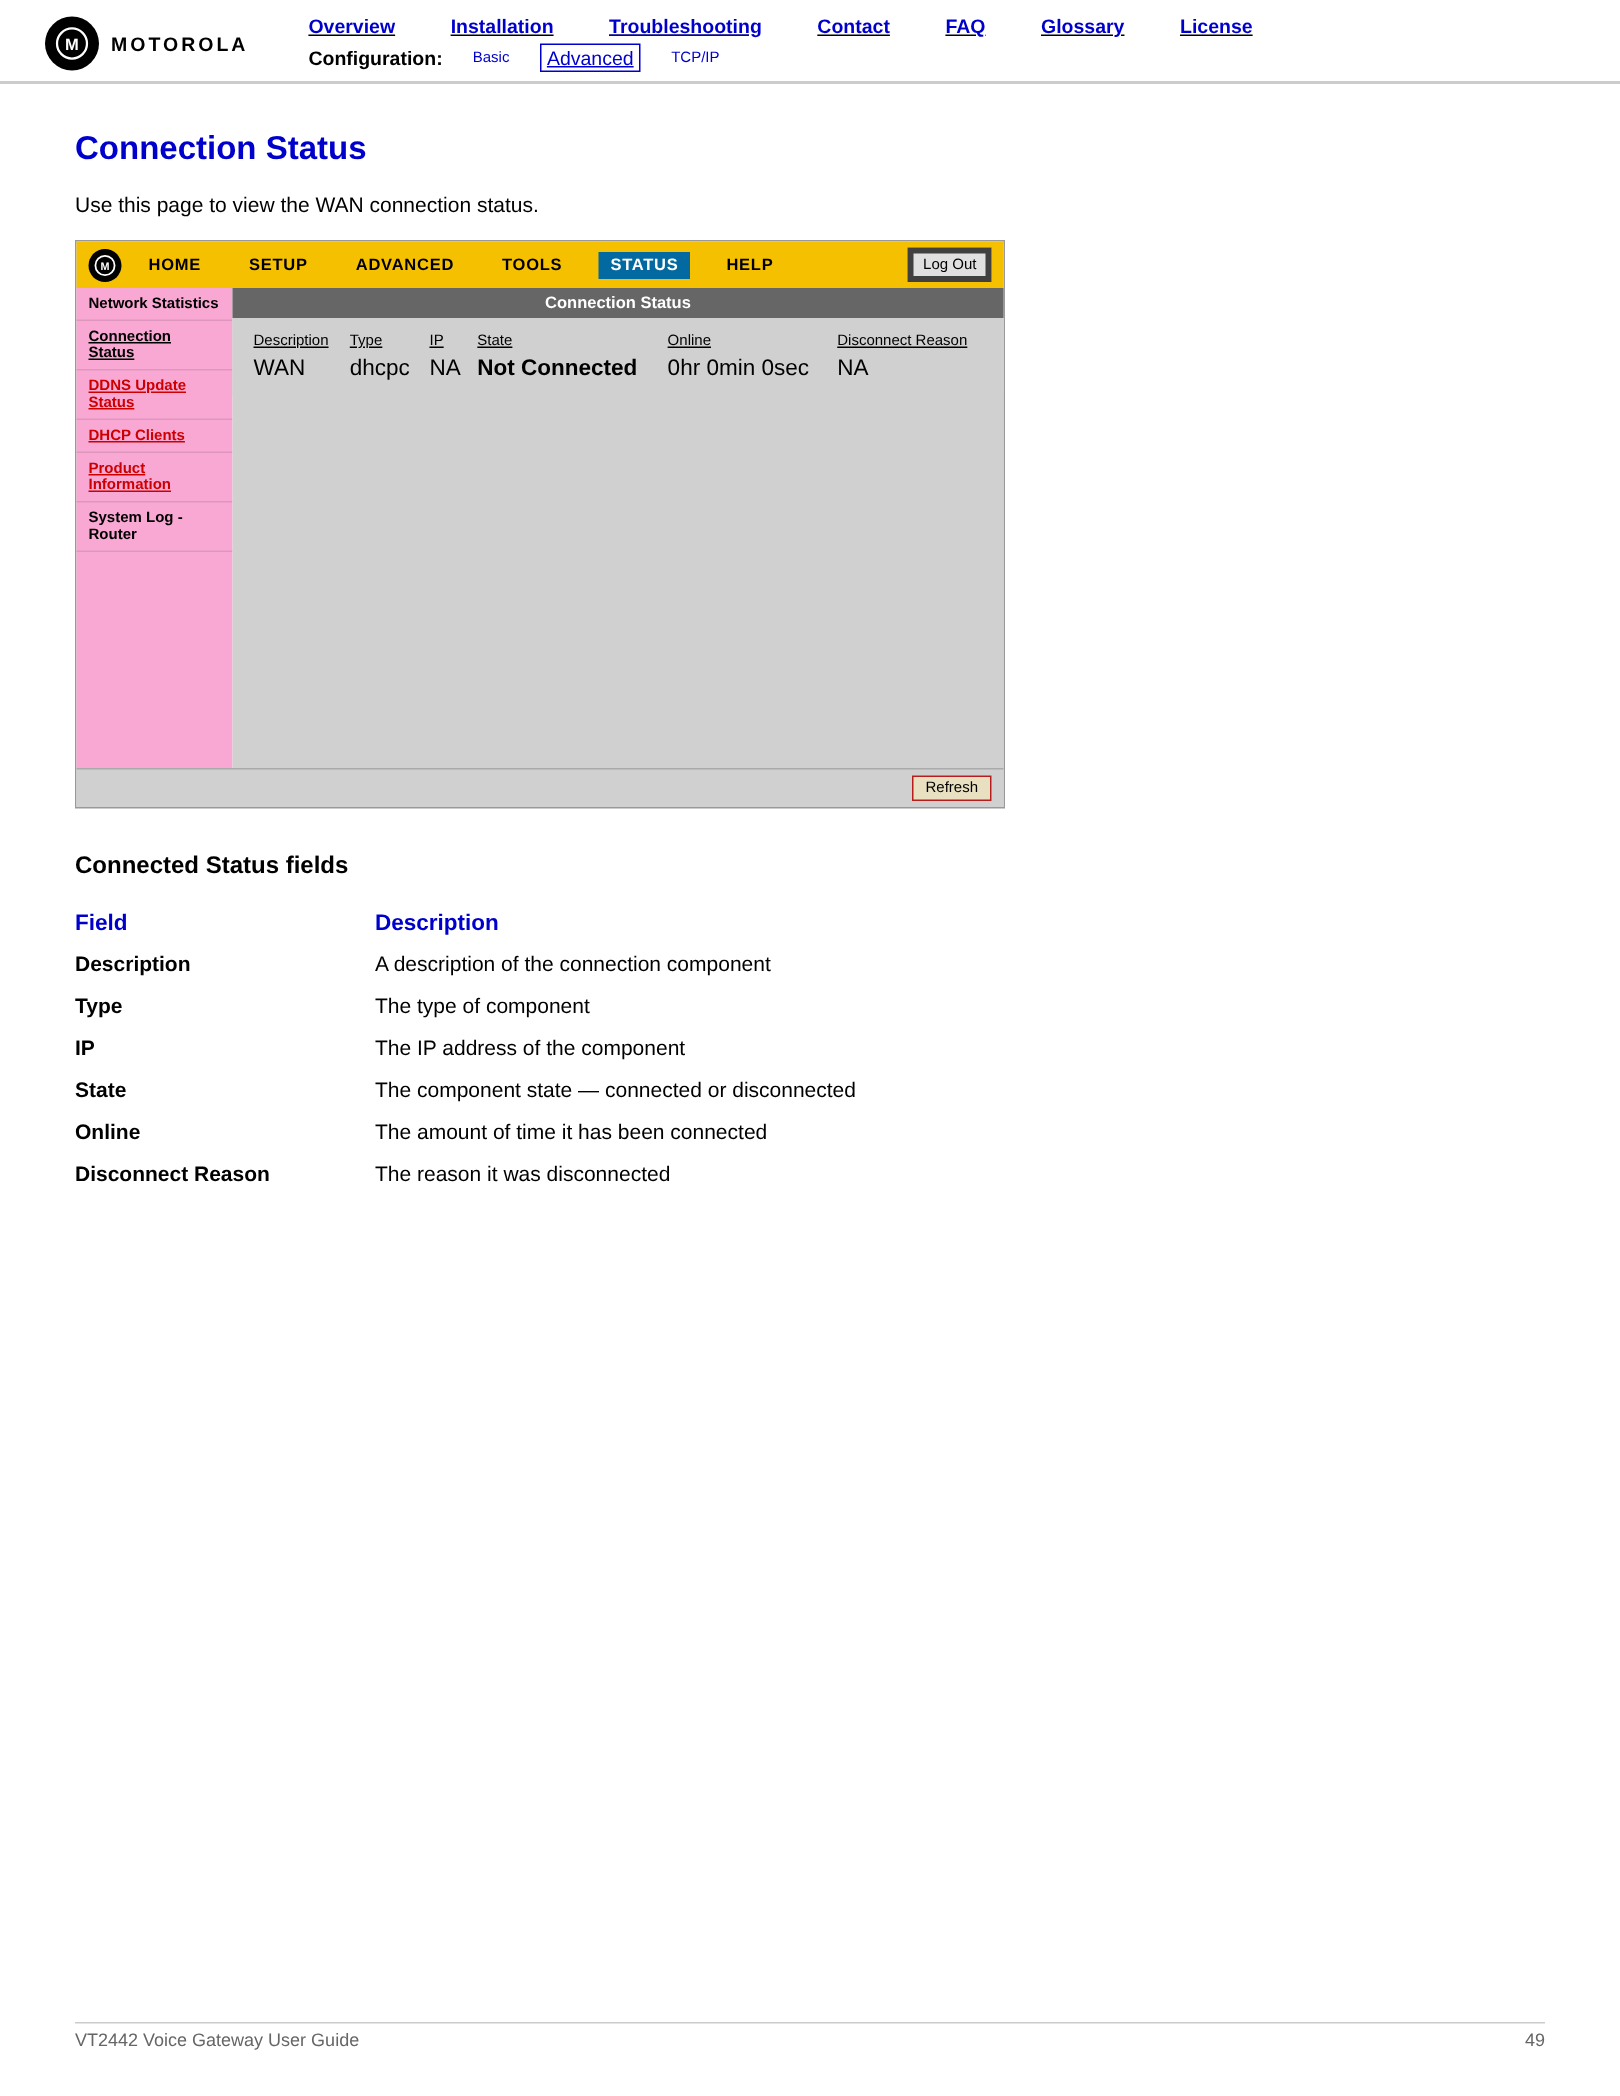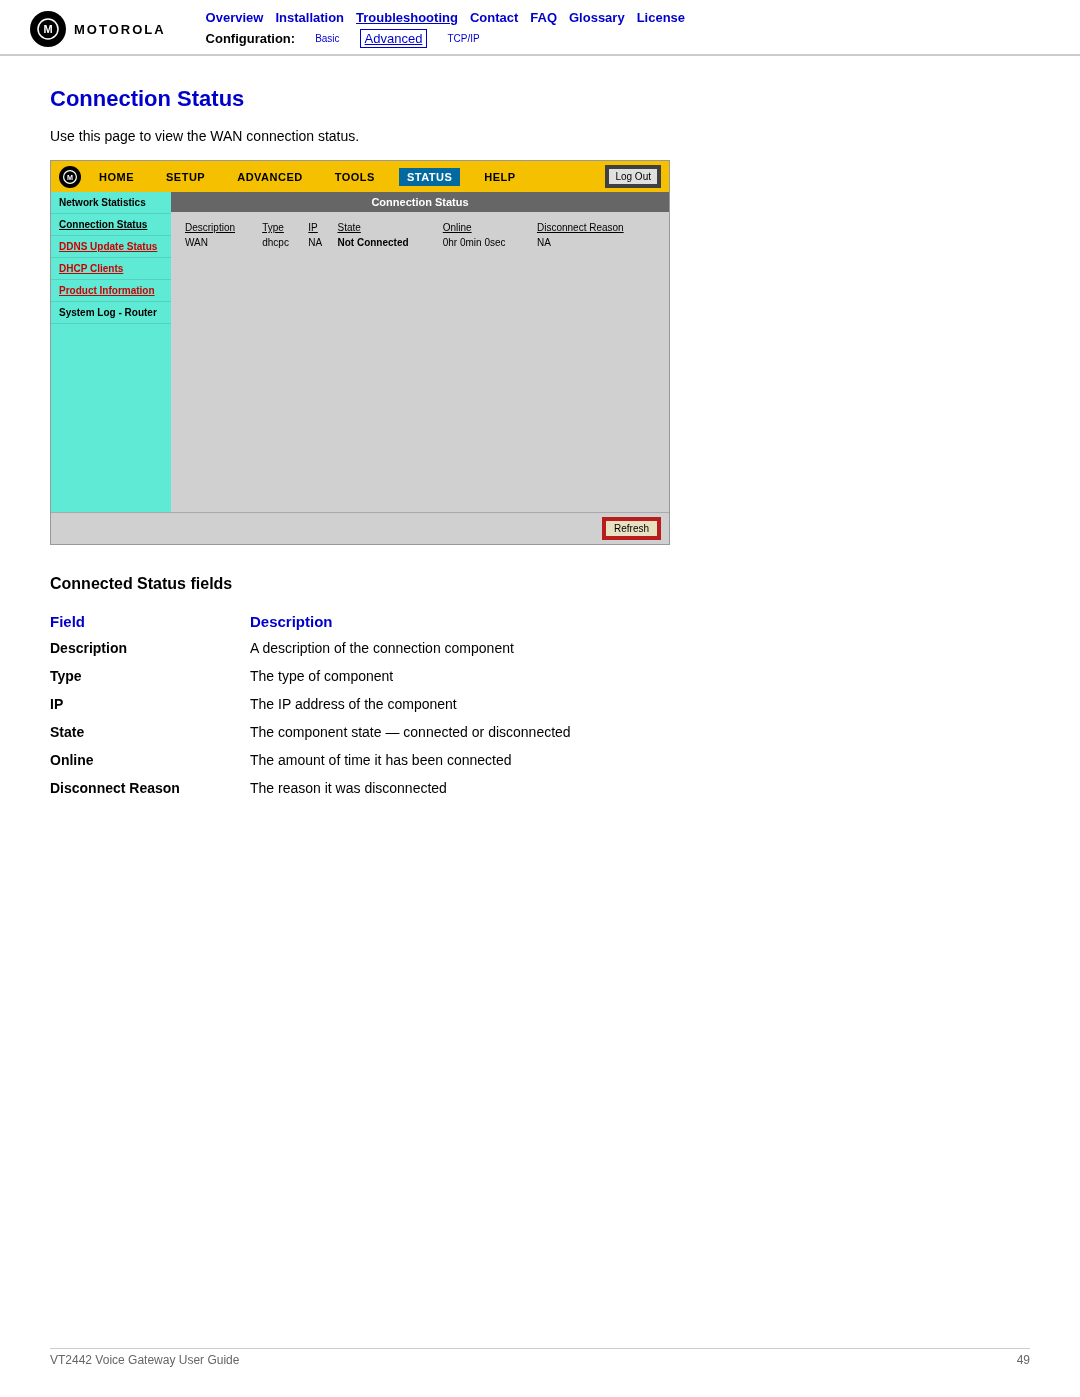--- a/index.html
+++ b/index.html
@@ -42,22 +42,23 @@
       font-weight: bold;
       letter-spacing: 2px;
       color: #000;
     }
     .nav-area {
       display: flex;
       flex-direction: column;
     }
     .nav-top {
       display: flex;
-      gap: 12px;
+      gap: 37px;
       margin-bottom: 4px;
+      text-decoration: underline;
     }
     .nav-top a {
       font-size: 13px;
       font-weight: bold;
       color: #00c;
       text-decoration: none;
     }
     .nav-top a.active {
       color: #00c;
       text-decoration: underline;
@@ -154,22 +155,22 @@
       background: #e0e0e0;
       margin-left: auto;
     }
 
     .router-body {
       display: flex;
       min-height: 320px;
     }
 
     .router-sidebar {
-      width: 120px;
-      background: #5eead4;
+      width: 104px;
+      background: #f9a8d4;
       padding: 0;
       flex-shrink: 0;
     }
     .sidebar-item {
       padding: 5px 8px;
       font-size: 10px;
       font-weight: bold;
       color: #000;
       border-bottom: 1px solid rgba(0,0,0,0.1);
       cursor: pointer;
@@ -220,38 +221,38 @@
     }
     .connection-table th {
       text-align: left;
       font-size: 10px;
       font-weight: normal;
       text-decoration: underline;
       padding: 2px 4px;
       vertical-align: bottom;
     }
     .connection-table td {
-      font-size: 10px;
+      font-size: 15px;
       padding: 2px 4px;
       vertical-align: top;
     }
     .not-connected {
       font-weight: bold;
     }
 
     .router-footer {
       background: #d0d0d0;
       border-top: 1px solid #aaa;
       padding: 4px 8px;
       display: flex;
       justify-content: flex-end;
     }
     .refresh-btn {
       background: #e8e0c0;
-      border: 4px solid #b91c1c;
+      border: 1px solid #b91c1c;
       padding: 2px 8px;
       font-size: 10px;
       cursor: pointer;
     }
 
     
     .fields-section {
       margin-top: 10px;
     }
     .fields-title {

